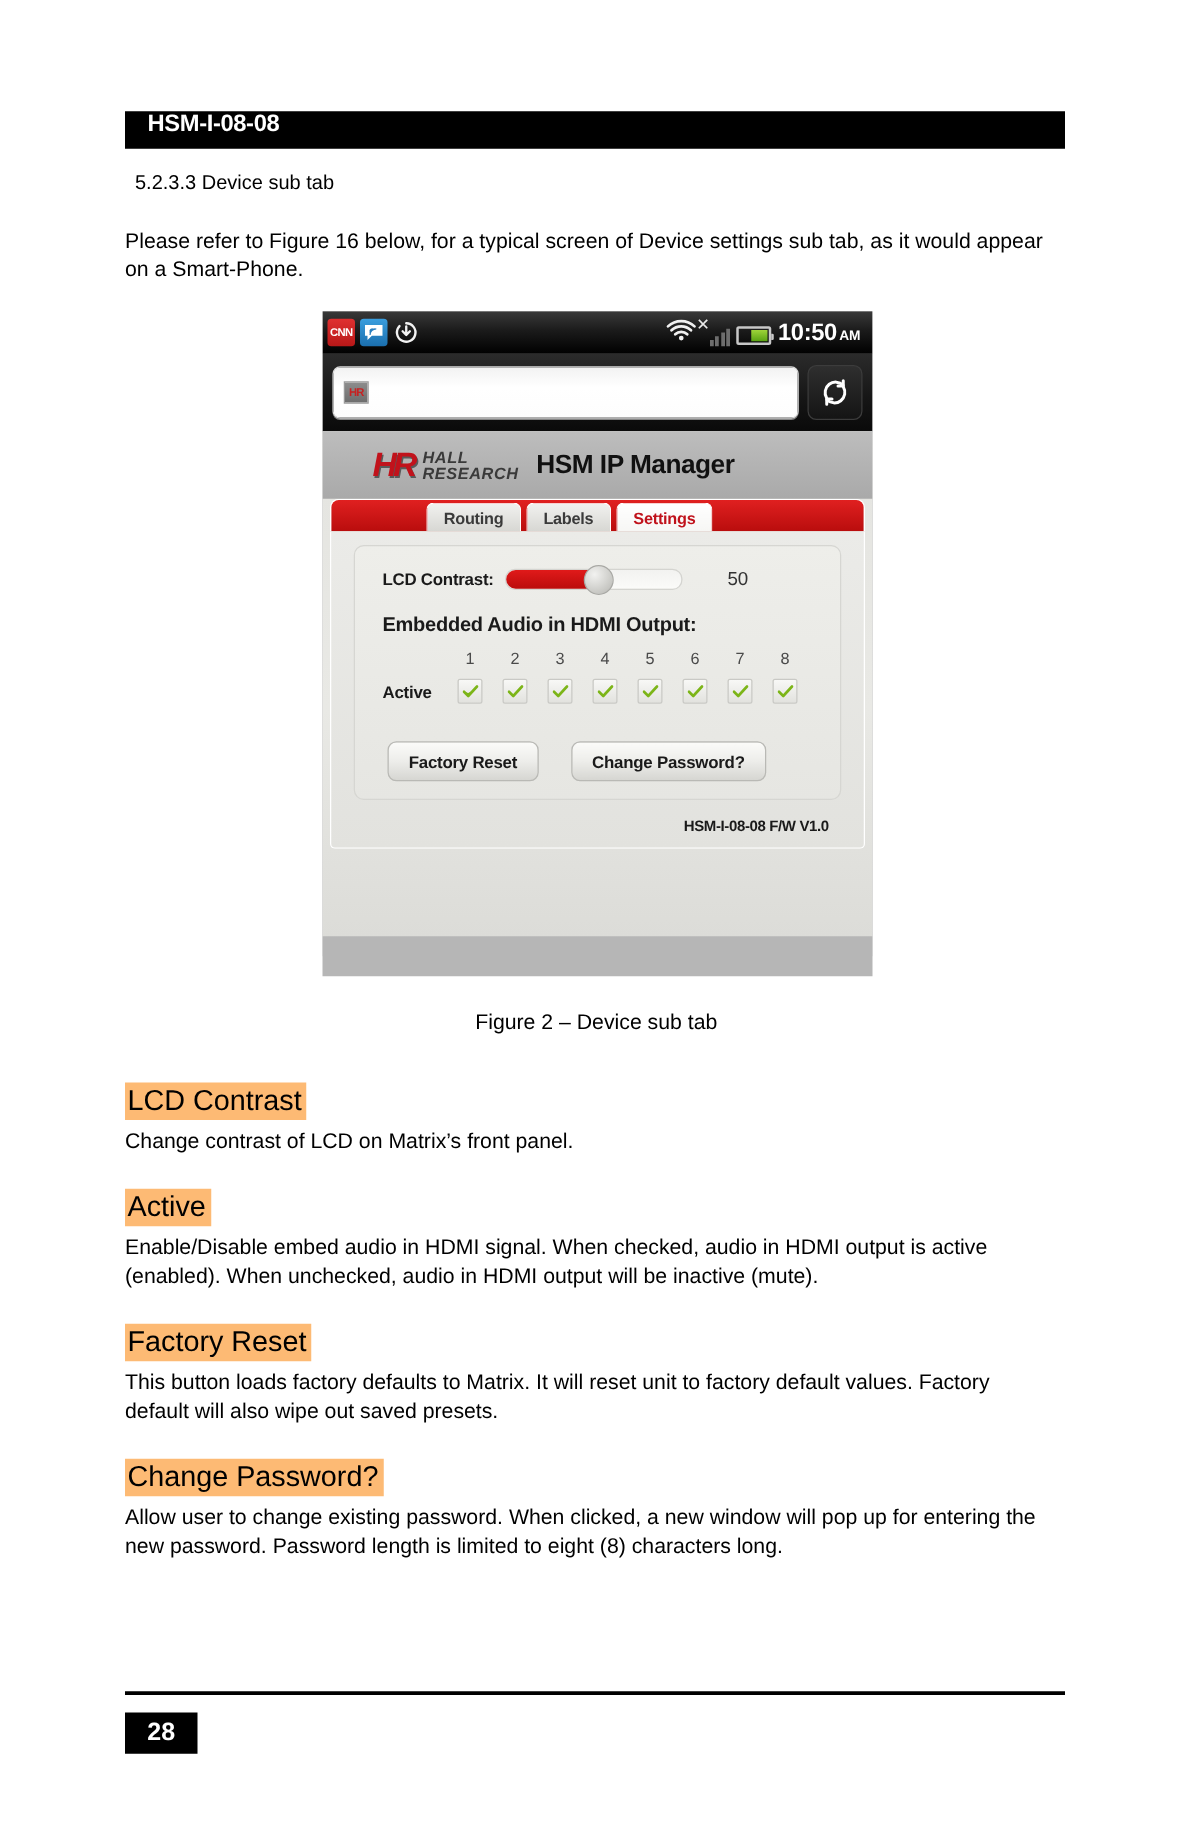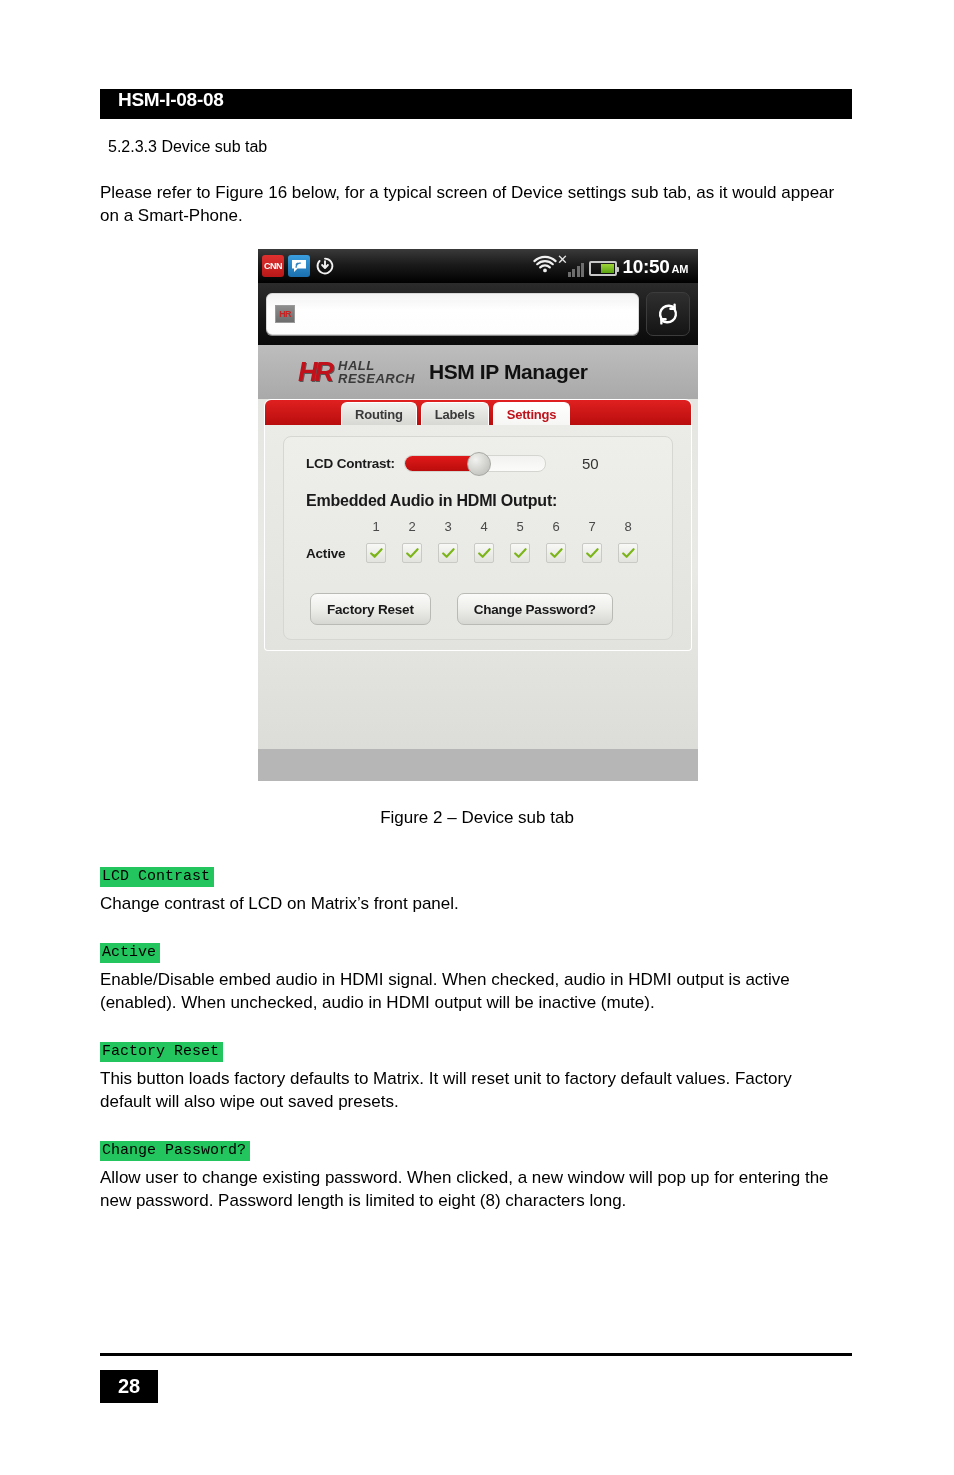--- a/index.html
+++ b/index.html
@@ -351,25 +351,24 @@
     left: 0; right: 0;
     top: 808px;
     text-align: center;
     font-size: 17px;
   }
 
   
   .defs { position: absolute; left: 100px; top: 866px; width: 745px; }
   .def-term {
     display: inline-block;
-    background: #22c55e;
-    font-size: 15px;
+    background: #fdba74;
+    font-size: 23px;
     padding: 1px 4px 2px 2px;
     margin-bottom: 6px;
-    font-family: Liberation Mono, monospace;
   }
   .def-body { font-size: 17px; line-height: 1.35; margin: 0 0 26px 0; }
 
   
   .footer-rule {
     position: absolute;
     left: 100px;
     top: 1353px;
     width: 752px;
     height: 3px;
@@ -564,20 +563,21 @@
           </div>
 
           <div class="btn-row">
             <div class="btn">Factory Reset</div>
             <div class="btn">Change Password?</div>
           </div>
 
         </div>
       </div>
 
+      <div class="fw-version">HSM-I-08-08 F/W V1.0</div>
     </div>
   </div>
 
   <div class="phone-footer"></div>
 </div>
 
 <div class="figcaption">Figure 2 – Device sub tab</div>
 
 <div class="defs">
 

